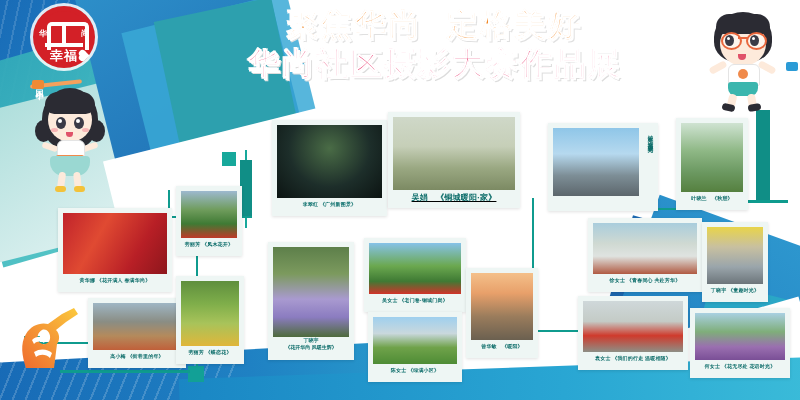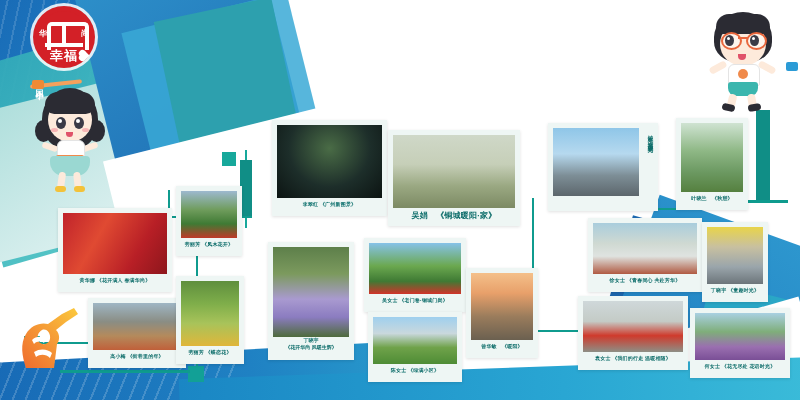--- a/index.html
+++ b/index.html
@@ -190,20 +190,26 @@
     <div class="inner"></div>
     <div class="arch"></div>
     <div class="pillar"></div>
     <div class="base"></div>
     <div class="ch ch-l">华</div>
     <div class="ch ch-r">尚</div>
     <div class="xf">幸福</div>
     <div class="heart"></div>
   </div>
 
+  <div class="title-wrap">
+    <div class="title1">
+      <span>聚焦华尚</span><span class="t-gap"></span><span>定格美好</span>
+    </div>
+    <div class="title2">华尚社区摄影大赛作品展</div>
+  </div>
 
   <div class="mascot" id="mascot-girl">
     <div class="m-hair hair-back"></div>
     <div class="m-hair pig-l"></div>
     <div class="m-hair pig-r"></div>
     <div class="m-head face"></div>
     <div class="m-hair bang"></div>
     <div class="band"></div>
     <div class="eye l"></div>
       <div class="eye r"></div>
@@ -255,21 +261,21 @@
       C48 34 48 40 45 44 L42 68 Z M30 30 C26 32 24 38 27 42 C31 46 37 44 38 39 C39 34 35 28 30 30 Z"></path>
     <path fill="#fff" d="M20 40 C24 36 30 36 34 39 L32 43 C29 41 25 41 22 44 Z"></path>
     <path fill="#fff" d="M22 52 C28 48 36 49 40 53 L38 58 C34 54 28 54 24 57 Z"></path>
   </svg>
 
   <div class="card big-cap" style="left:272px;top:120px;width:105px;height:88px;">
     <div class="ph" style="background:radial-gradient(ellipse at 50% 32%,#4a6c46 0%,#1d2e2a 55%,#0c1412 100%),linear-gradient(#17202b,#0a1014);"></div>
     <div class="cap" style="font-size:5px;height:12px;line-height:12px;">李翠红 《广州新图景》</div>
   </div>
 
-  <div class="card" style="left:388px;top:130px;width:122px;height:88px;">
+  <div class="card" style="left:388px;top:112px;width:122px;height:88px;text-decoration:underline;">
     <div class="ph" style="background:linear-gradient(#cfd8c8 0%,#c6cfb8 40%,#9aa882 70%,#7c8a63 100%);"></div>
     <div class="cap" style="font-size:8px;height:16px;line-height:16px;">吴娟　《铜城暖阳·家》</div>
   </div>
 
   <div class="card v-cap" style="left:548px;top:123px;width:100px;height:78px;">
     <div class="ph" style="width:86px;height:68px;background:linear-gradient(#8fc6e8 0%,#b6d9ef 38%,#7d8e96 70%,#5c666c 100%);"></div>
     <div class="vcap">钟先生 《幸福工业新光》</div>
   </div>
 
   <div class="card" style="left:676px;top:118px;width:62px;height:84px;">

